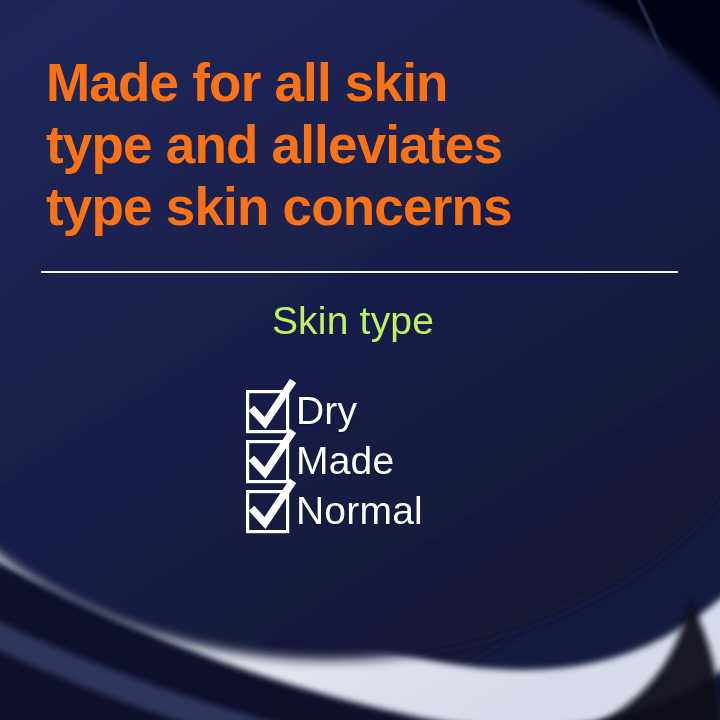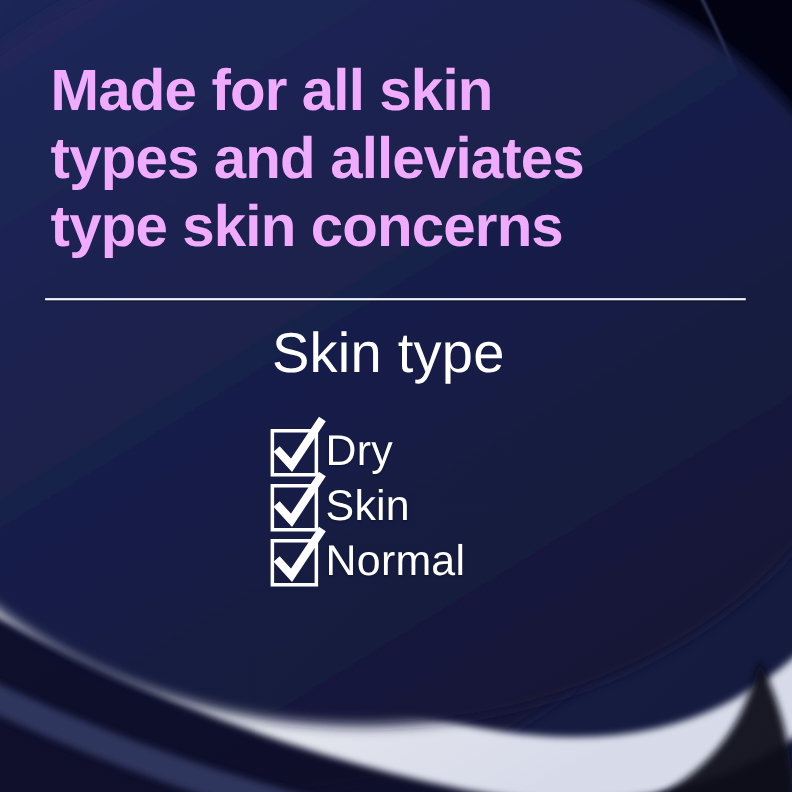--- a/index.html
+++ b/index.html
@@ -32,21 +32,21 @@
     position: absolute;
     inset: 0;
     z-index: 5;
   }
 
   .headline {
     position: absolute;
     left: 46px;
     top: 52px;
     width: 620px;
-    color: #f0abfc;
+    color: #f97316;
     font-size: 53px;
     line-height: 62px;
     font-weight: 700;
     letter-spacing: -0.8px;
   }
   .headline .hl-line { display: block; white-space: nowrap; }
 
   .divider {
     position: absolute;
     left: 41px;
@@ -56,22 +56,22 @@
     background: #f2f4fb;
     box-shadow: 0 1px 1px rgba(0,0,0,0.35);
   }
 
   .subhead {
     position: absolute;
     left: 0;
     top: 292px;
     width: 706px;
     text-align: center;
-    color: #ffffff;
-    font-size: 51px;
+    color: #bef264;
+    font-size: 39px;
     line-height: 58px;
     font-weight: 300;
     letter-spacing: 0.2px;
   }
 
   .checklist {
     position: absolute;
     left: 246px;
     top: 386px;
     width: 420px;
@@ -202,21 +202,21 @@
                L 560 740 C 640 712, 676 664, 690 600 Z" fill="#0a0b14" filter="url(#soft6)" opacity="0.95"></path>
 
       <rect x="0" y="0" width="720" height="720" fill="url(#navyGrad)" opacity="0.08"></rect>
     </g>
   </svg>
 
   <div id="content">
 
     <div class="headline">
       <span class="hl-line">Made for all skin</span>
-      <span class="hl-line">types and alleviates</span>
+      <span class="hl-line">type and alleviates</span>
       <span class="hl-line">type skin concerns</span>
     </div>
 
     <div class="divider"></div>
 
     <div class="subhead">Skin type</div>
 
     <div class="checklist">
 
       <div class="check-row">
@@ -229,21 +229,21 @@
         <span class="check-label">Dry</span>
       </div>
 
       <div class="check-row">
         <span class="checkbox">
           <svg viewBox="0 0 56 56">
             <rect x="1.6" y="13.6" width="40" height="40" fill="none" stroke="#ffffff" stroke-width="3.2"></rect>
             <path d="M 8 33 L 19 45 L 45 6" fill="none" stroke="#ffffff" stroke-width="7.5" stroke-linecap="square" stroke-linejoin="miter"></path>
           </svg>
         </span>
-        <span class="check-label">Skin</span>
+        <span class="check-label">Made</span>
       </div>
 
 
       <div class="check-row">
         <span class="checkbox">
           <svg viewBox="0 0 56 56">
             <rect x="1.6" y="13.6" width="40" height="40" fill="none" stroke="#ffffff" stroke-width="3.2"></rect>
             <path d="M 8 33 L 19 45 L 45 6" fill="none" stroke="#ffffff" stroke-width="7.5" stroke-linecap="square" stroke-linejoin="miter"></path>
           </svg>
         </span>

